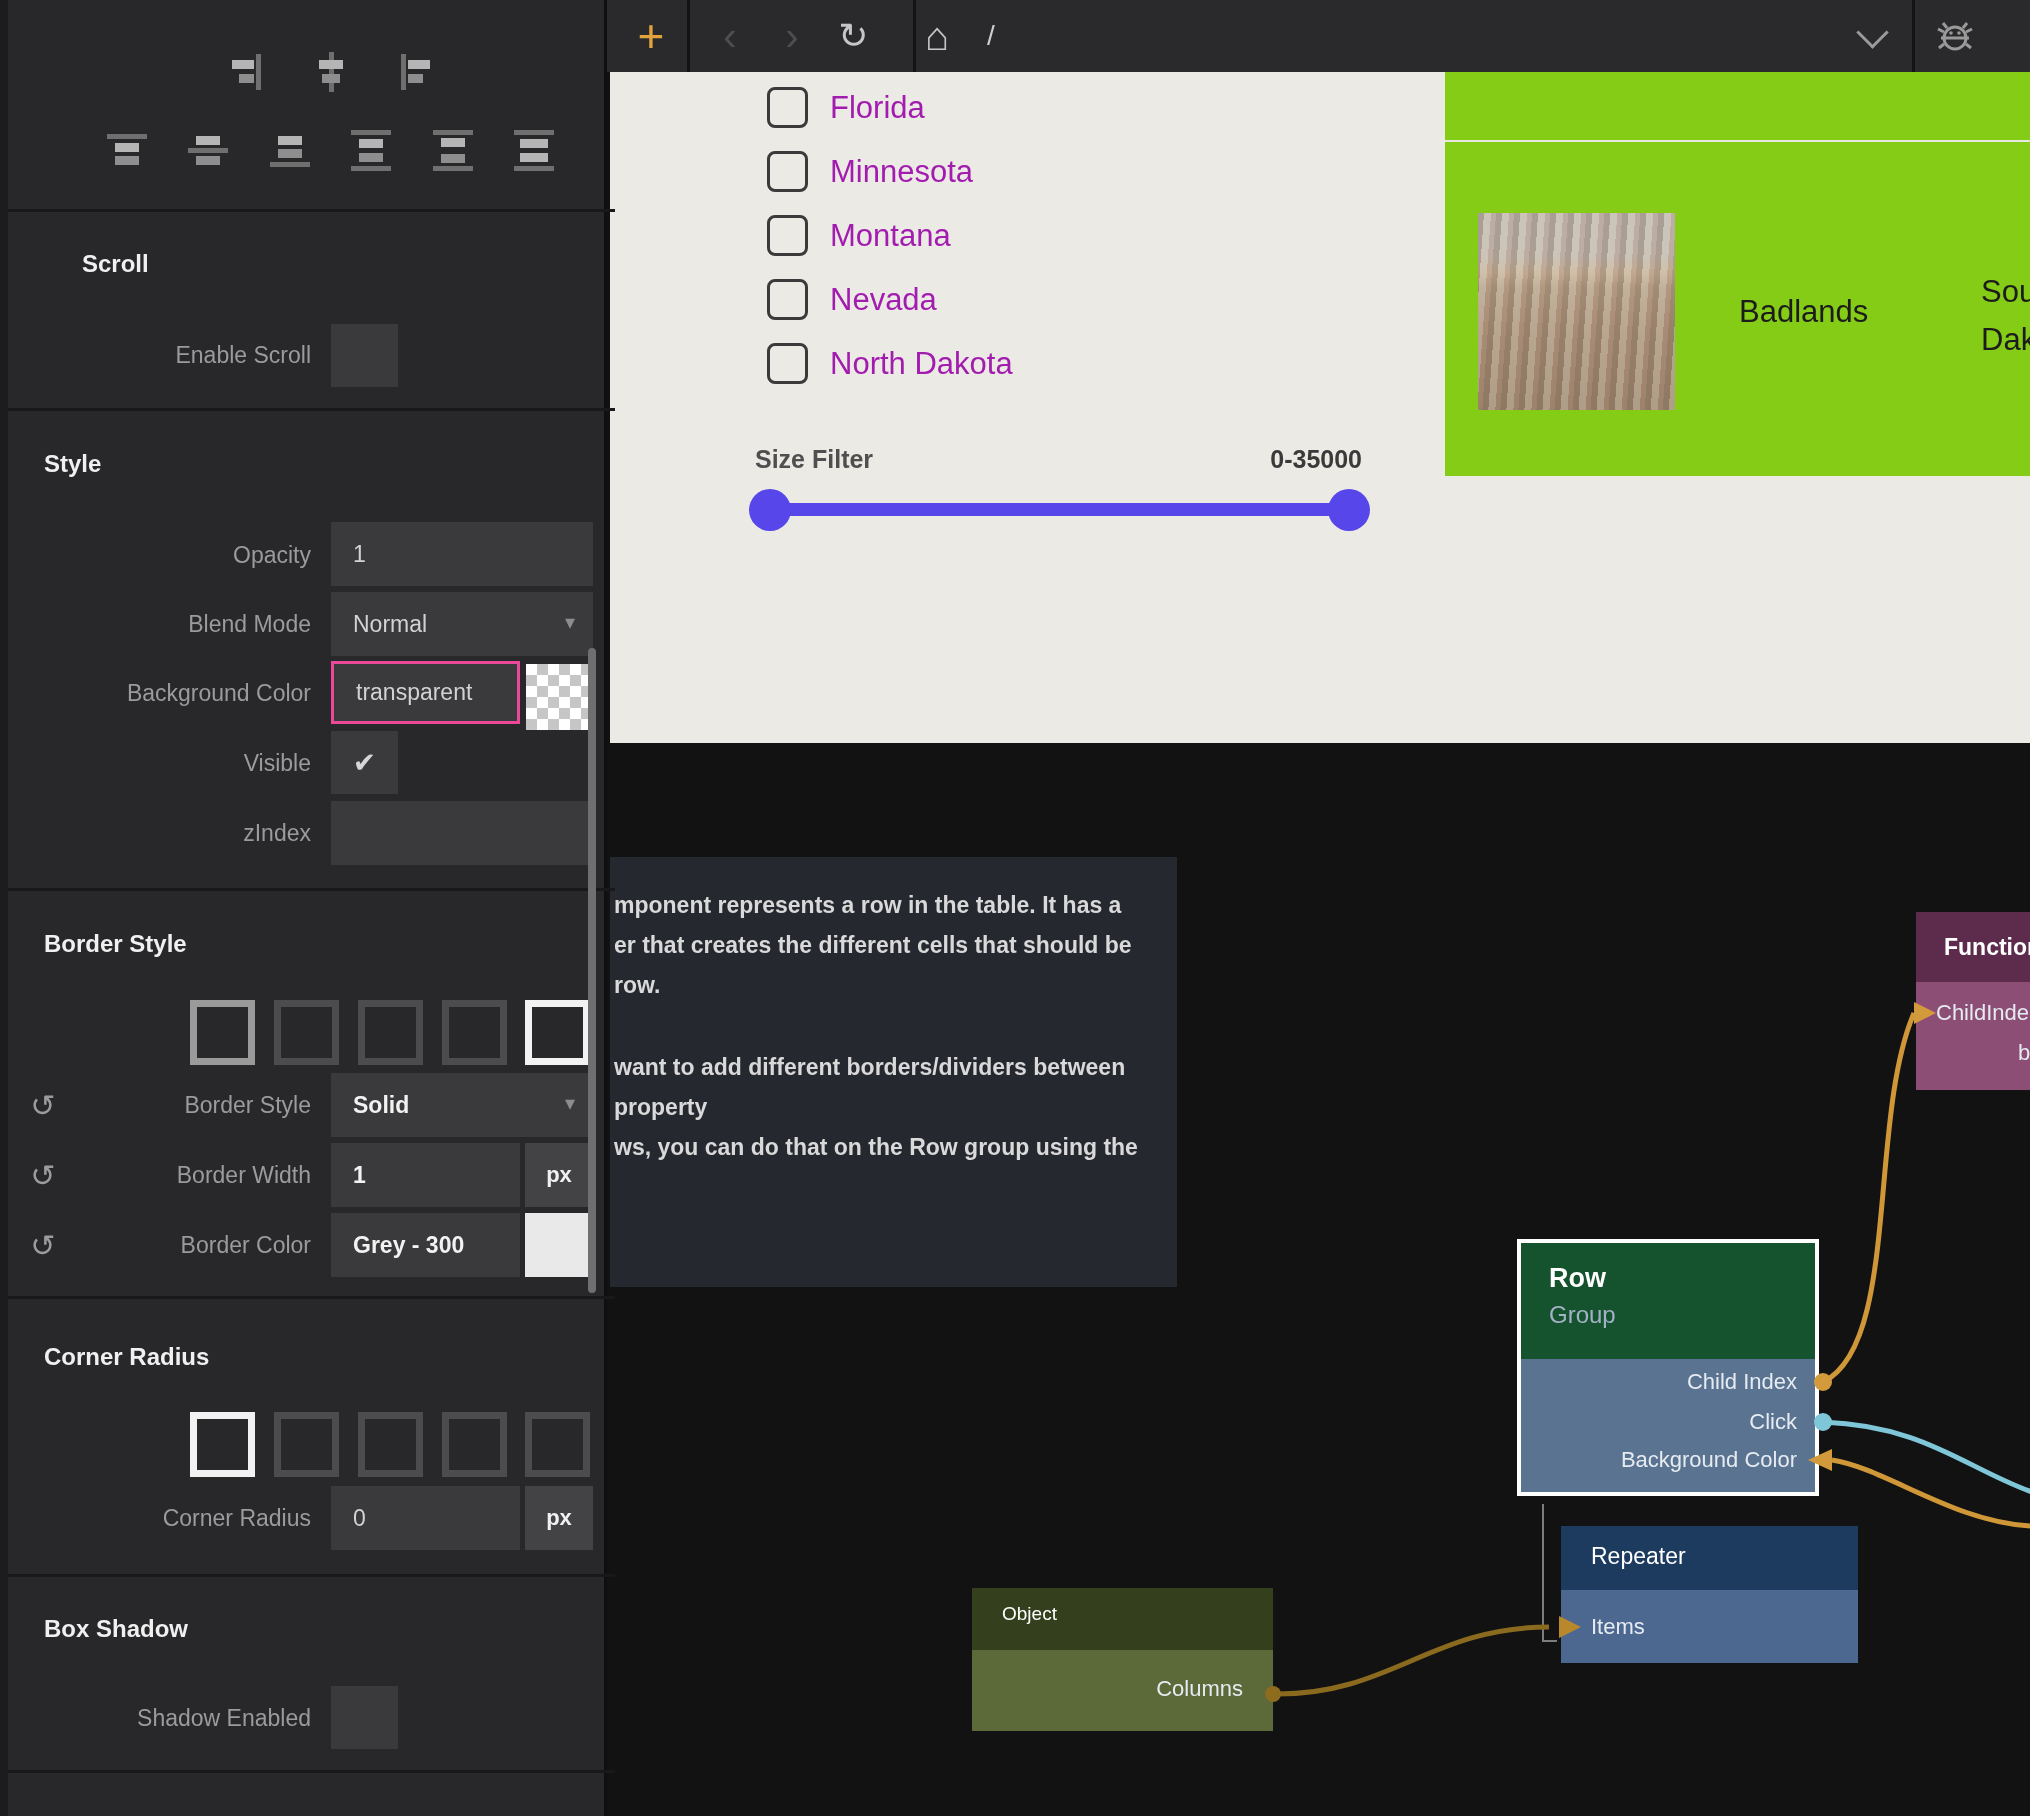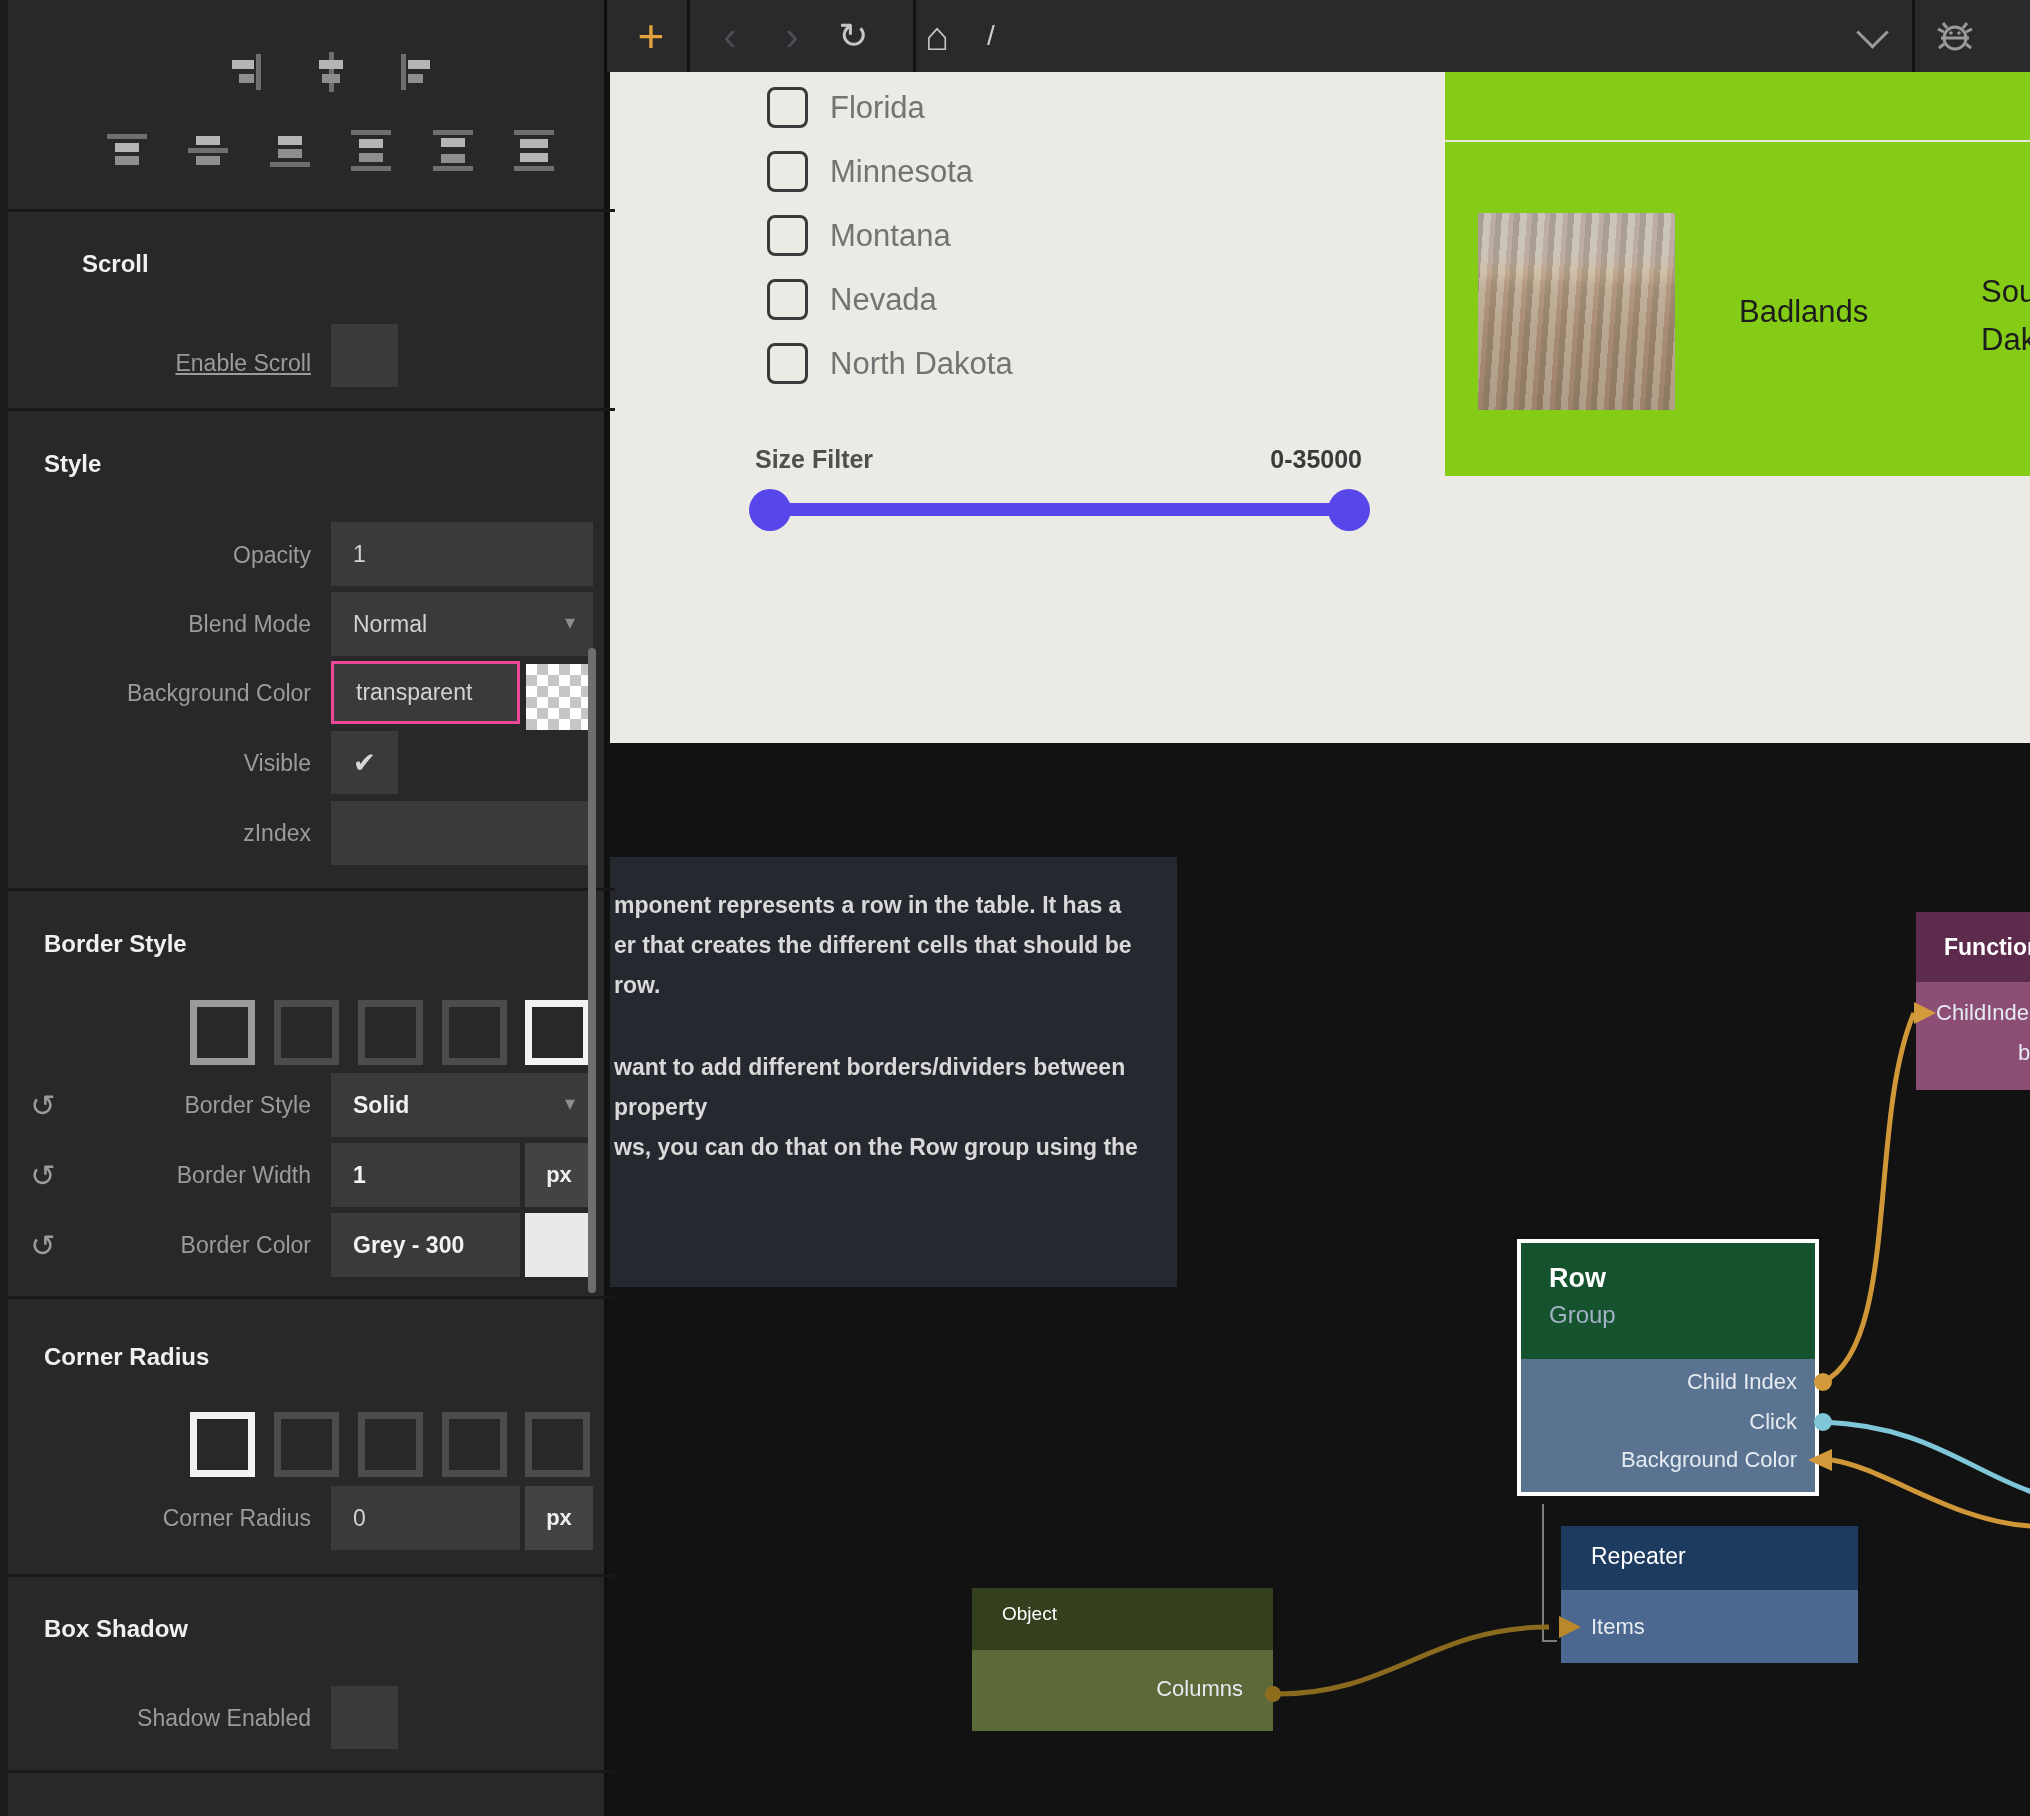--- a/index.html
+++ b/index.html
@@ -44,21 +44,21 @@
   
   .topbar{left:607px;top:0;width:1423px;height:72px;background:#2a2a2c;}
   .tb-div{position:absolute;top:0;width:3px;height:72px;background:#131315;}
   .tb-ic{position:absolute;top:0;height:72px;display:flex;align-items:center;justify-content:center;}
   .chev{width:20px;height:20px;border-right:3px solid #9a9a9a;border-bottom:3px solid #9a9a9a;
         transform:rotate(45deg);margin-top:-8px;}
 
   
   .preview{left:610px;top:72px;width:1420px;height:671px;background:#eceae5;}
   .pv-check{position:absolute;width:41px;height:41px;border:3px solid #3a3a3a;border-radius:8px;background:transparent;box-sizing:border-box;}
-  .pv-lab{position:absolute;font-size:31px;color:#737373;}
+  .pv-lab{position:absolute;font-size:31px;color:#a21caf;}
   .card{position:absolute;left:1445px;top:72px;width:585px;height:404px;background:#84cc16;}
   .card-div{position:absolute;left:0;top:68px;width:585px;height:2px;background:#e8e6e1;}
   .thumb{position:absolute;left:33px;top:141px;width:197px;height:197px;
      background:
        repeating-linear-gradient(94deg, rgba(141,114,92,.55) 0 6px, rgba(201,182,160,.55) 6px 13px, rgba(172,132,110,.5) 13px 18px),
        linear-gradient(180deg,#ccd5da 0%,#cfd6d8 22%,#d9cdb4 30%,#b9ab94 38%,#a4937c 60%,#8f8068 100%);}
   .slider-track{position:absolute;left:770px;top:503px;width:579px;height:13px;border-radius:7px;}
   .slider-thumb{position:absolute;width:42px;height:42px;border-radius:50%;}
 
   
@@ -260,21 +260,21 @@
     <div class="aicon" style="left:504px;top:128px;">
       <div class="b" style="left:2px;top:2px;width:40px;height:5px;"></div>
       <div class="r" style="left:8px;top:11px;width:28px;height:9px;"></div>
       <div class="r" style="left:8px;top:25px;width:28px;height:9px;"></div>
       <div class="b" style="left:2px;top:38px;width:40px;height:5px;"></div>
     </div>
 
     <div class="divider" style="top:209px;"></div>
 
     <div class="sec-title" style="top:250px;margin-left:38px;">Scroll</div>
-    <div class="lbl" style="top:349px;text-decoration:underline;">Enable Scroll</div>
+    <div class="lbl" style="top:341px;">Enable Scroll</div>
     <div class="checkbox" style="top:324px;"></div>
 
     <div class="divider" style="top:408px;"></div>
 
     <div class="sec-title" style="top:450px;">Style</div>
     <div class="lbl" style="top:541px;">Opacity</div>
     <div class="field" style="top:522px;">
       <span>1</span>
       </div>
     <div class="lbl" style="top:610px;">Blend Mode</div>

